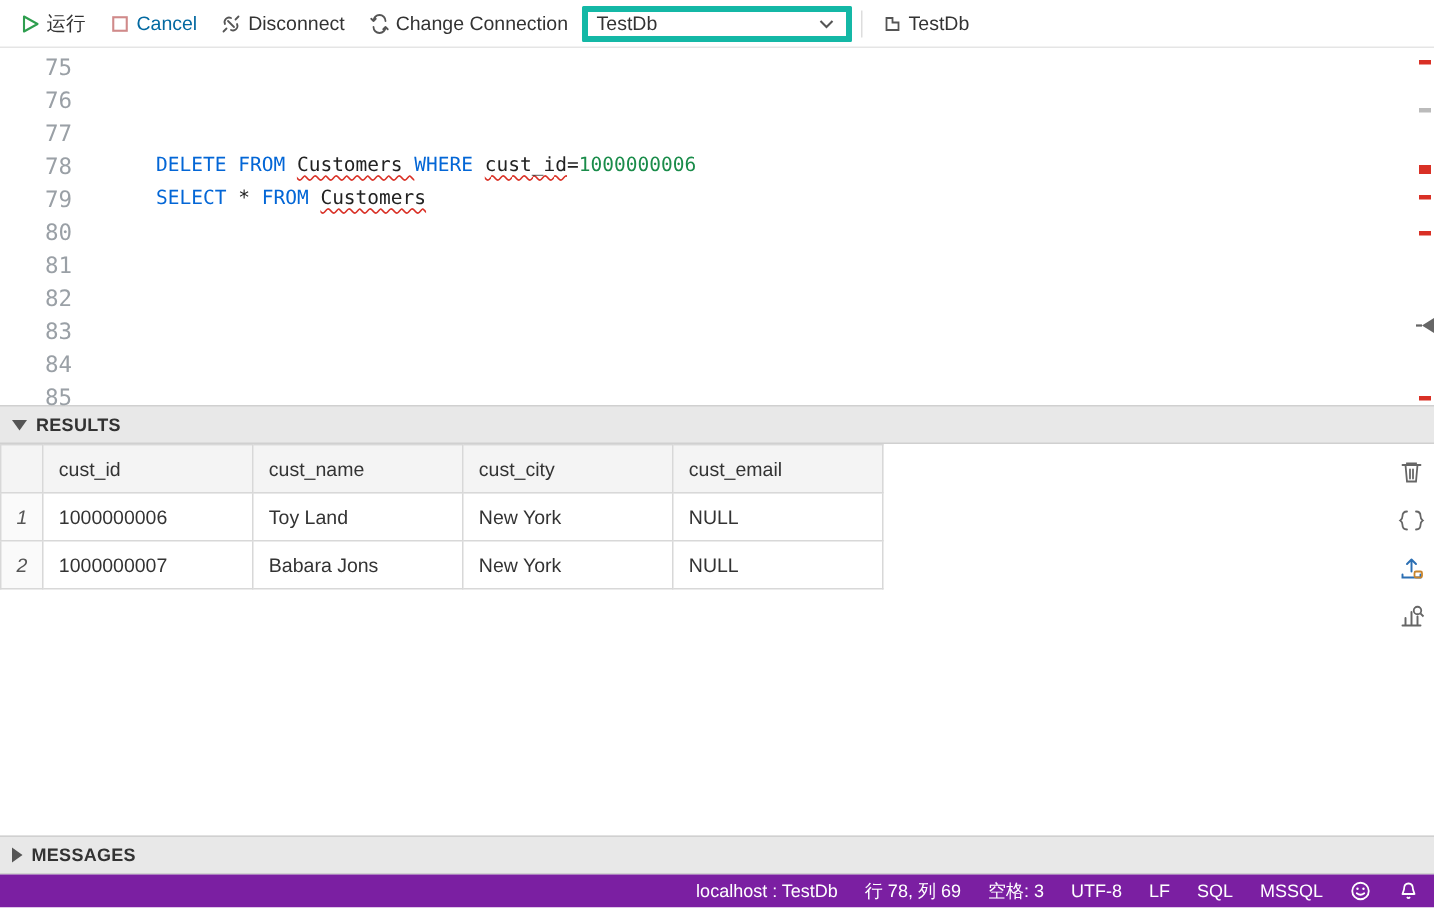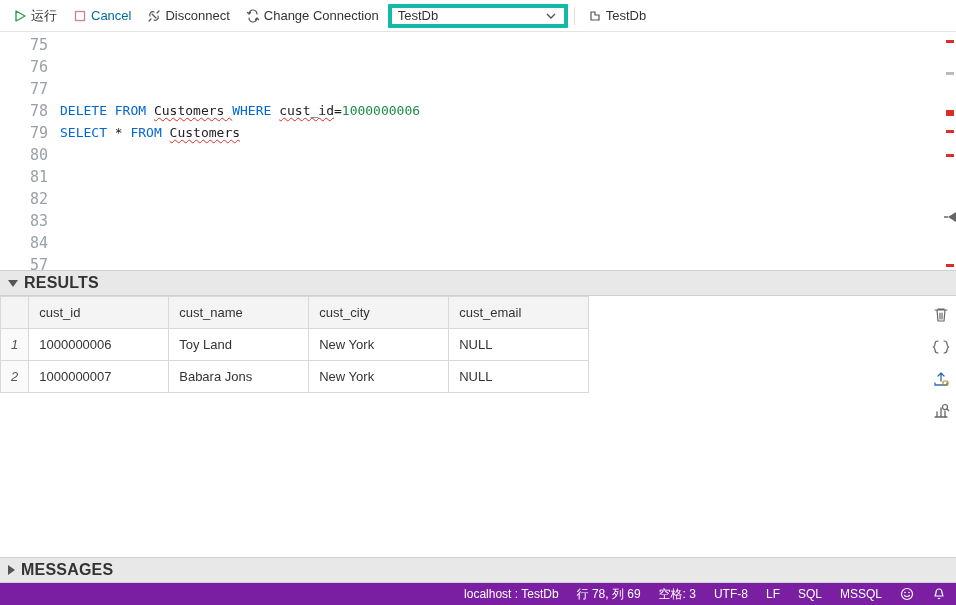--- a/index.html
+++ b/index.html
@@ -14,34 +14,34 @@
   .tb-select { display: inline-flex; align-items: center; border: 4px solid #14b8a6; border-radius: 1px; padding: 2px 6px; min-width: 180px; height: 24px; justify-content: space-between; font-size: 13px; }
   .tb-select .caret { margin-left: auto; }
 
   .icon { display: inline-flex; align-items: center; justify-content: center; width: 14px; height: 14px; }
   .icon svg { width: 14px; height: 14px; }
 
   
   .editor-wrap { display: flex; flex: 0 0 auto; height: 238px; position: relative; }
   .gutter { width: 60px; background: #fff; text-align: right; padding-right: 12px; color: #9aa0a6; font-family: Menlo, Consolas, monospace; font-size: 15px; line-height: 22px; padding-top: 2px; user-select: none; }
   .code { flex: 1; font-family: Menlo, Consolas, monospace; font-size: 13px; line-height: 22px; padding-top: 2px; white-space: pre; position: relative; }
-  .code-line { height: 22px; }
+  .code-line { height: 22px; margin-left: 44px; }
   .kw { color: #0366d6; }
   .num { color: #1a8c4a; }
   .plain { color: #222; }
   .wavy { text-decoration: underline wavy #d93025; text-decoration-thickness: 1px; text-underline-offset: 2px; }
 
   .marker-rail { position: absolute; right: 0; top: 0; width: 12px; height: 100%; }
   .marker { position: absolute; right: 2px; width: 8px; height: 3px; background: #d93025; }
   .marker.gray { background: #bbb; }
   .marker.arrow { width: 12px; height: 10px; background: transparent; right: 0; }
   .marker.arrow svg { width: 12px; height: 10px; }
 
   
-  .panel-header { display: flex; align-items: center; height: 26px; background: #e8e8e8; border-top: 1px solid #d0d0d0; border-bottom: 1px solid #d0d0d0; padding: 0 8px; font-weight: 600; font-size: 16px; letter-spacing: .2px; color: #333; gap: 6px; }
+  .panel-header { display: flex; align-items: center; height: 26px; background: #e8e8e8; border-top: 1px solid #d0d0d0; border-bottom: 1px solid #d0d0d0; padding: 0 8px; font-weight: 600; font-size: 12px; letter-spacing: .2px; color: #333; gap: 6px; }
   .tri { display: inline-block; width: 0; height: 0; }
   .tri.down { border-left: 5px solid transparent; border-right: 5px solid transparent; border-top: 7px solid #555; }
   .tri.right { border-top: 5px solid transparent; border-bottom: 5px solid transparent; border-left: 7px solid #555; }
 
   
   .results-area { flex: 1; display: flex; position: relative; overflow: hidden; }
   .table-wrap { flex: 1; overflow: auto; }
   table.data { border-collapse: collapse; font-size: 13px; }
   table.data th, table.data td { border: 1px solid #d8d8d8; padding: 8px 10px; text-align: left; font-weight: 400; }
   table.data thead th { background: #f4f4f4; }
@@ -121,21 +121,21 @@
         <div>75</div>
         <div>76</div>
         <div>77</div>
         <div>78</div>
         <div>79</div>
         <div>80</div>
         <div>81</div>
         <div>82</div>
         <div>83</div>
         <div>84</div>
-        <div>57</div>
+        <div>85</div>
       </div>
     <div class="code" id="code"><div class="code-line"></div><div class="code-line"></div><div class="code-line"></div><div class="code-line"><span class="kw">DELETE </span><span class="kw">FROM </span><span class="plain wavy">Customers </span><span class="kw">WHERE </span><span class="plain wavy">cust_id</span><span class="plain">=</span><span class="num">1000000006</span></div><div class="code-line"><span class="kw">SELECT </span><span class="plain">* </span><span class="kw">FROM </span><span class="plain wavy">Customers</span></div><div class="code-line"></div><div class="code-line"></div><div class="code-line"></div><div class="code-line"></div><div class="code-line"></div><div class="code-line"></div></div>
     <div class="marker-rail">
       <div class="marker" style="top:8px"></div>
       <div class="marker gray" style="top:40px"></div>
       <div class="marker" style="top:78px;height:6px"></div>
       <div class="marker" style="top:98px"></div>
       <div class="marker" style="top:122px"></div>
       <div class="marker arrow" style="top:178px">
         <svg viewBox="0 0 12 10">

